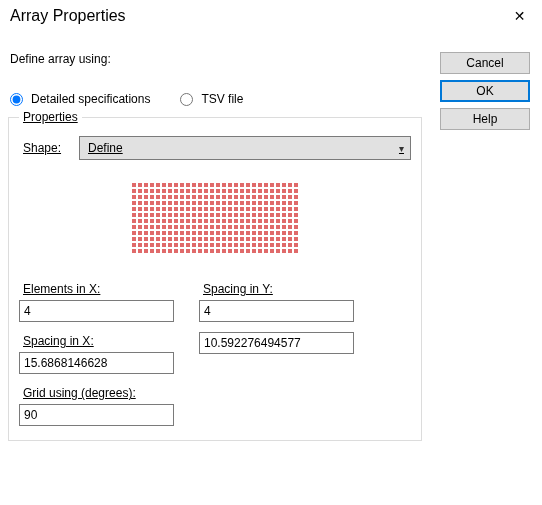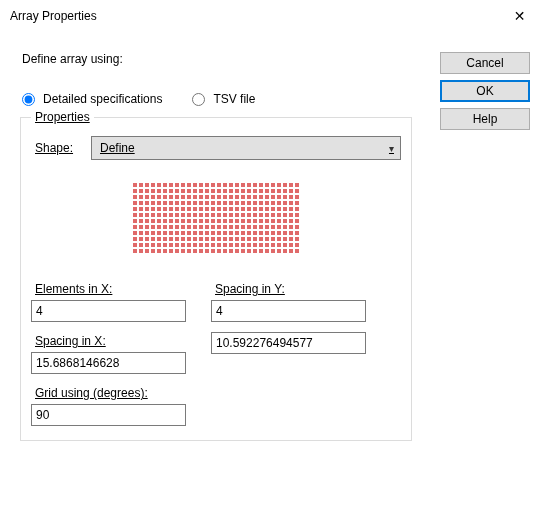--- a/index.html
+++ b/index.html
@@ -17,36 +17,36 @@
     position: relative;
   }
   .titlebar {
     height: 32px;
     display: flex;
     align-items: center;
     justify-content: space-between;
     padding: 0 0 0 10px;
   }
   .titlebar-title {
-    font-size: 12px;
+    font-size: 16px;
   }
   .close-btn {
     width: 45px;
     height: 30px;
     display: flex;
     align-items: center;
     justify-content: center;
     font-size: 14px;
     font-family: Arial, sans-serif;
     cursor: pointer;
   }
   .content {
-    padding: 6px 12px 12px 20px;
-    display: flex;
-    gap: 28px;
+    padding: 6px 12px 12px 8px;
+    display: flex;
+    gap: 18px;
     align-items: flex-start;
   }
   .left-col {
     flex: 1;
   }
   .right-col {
     width: 90px;
     display: flex;
     flex-direction: column;
     gap: 6px;

